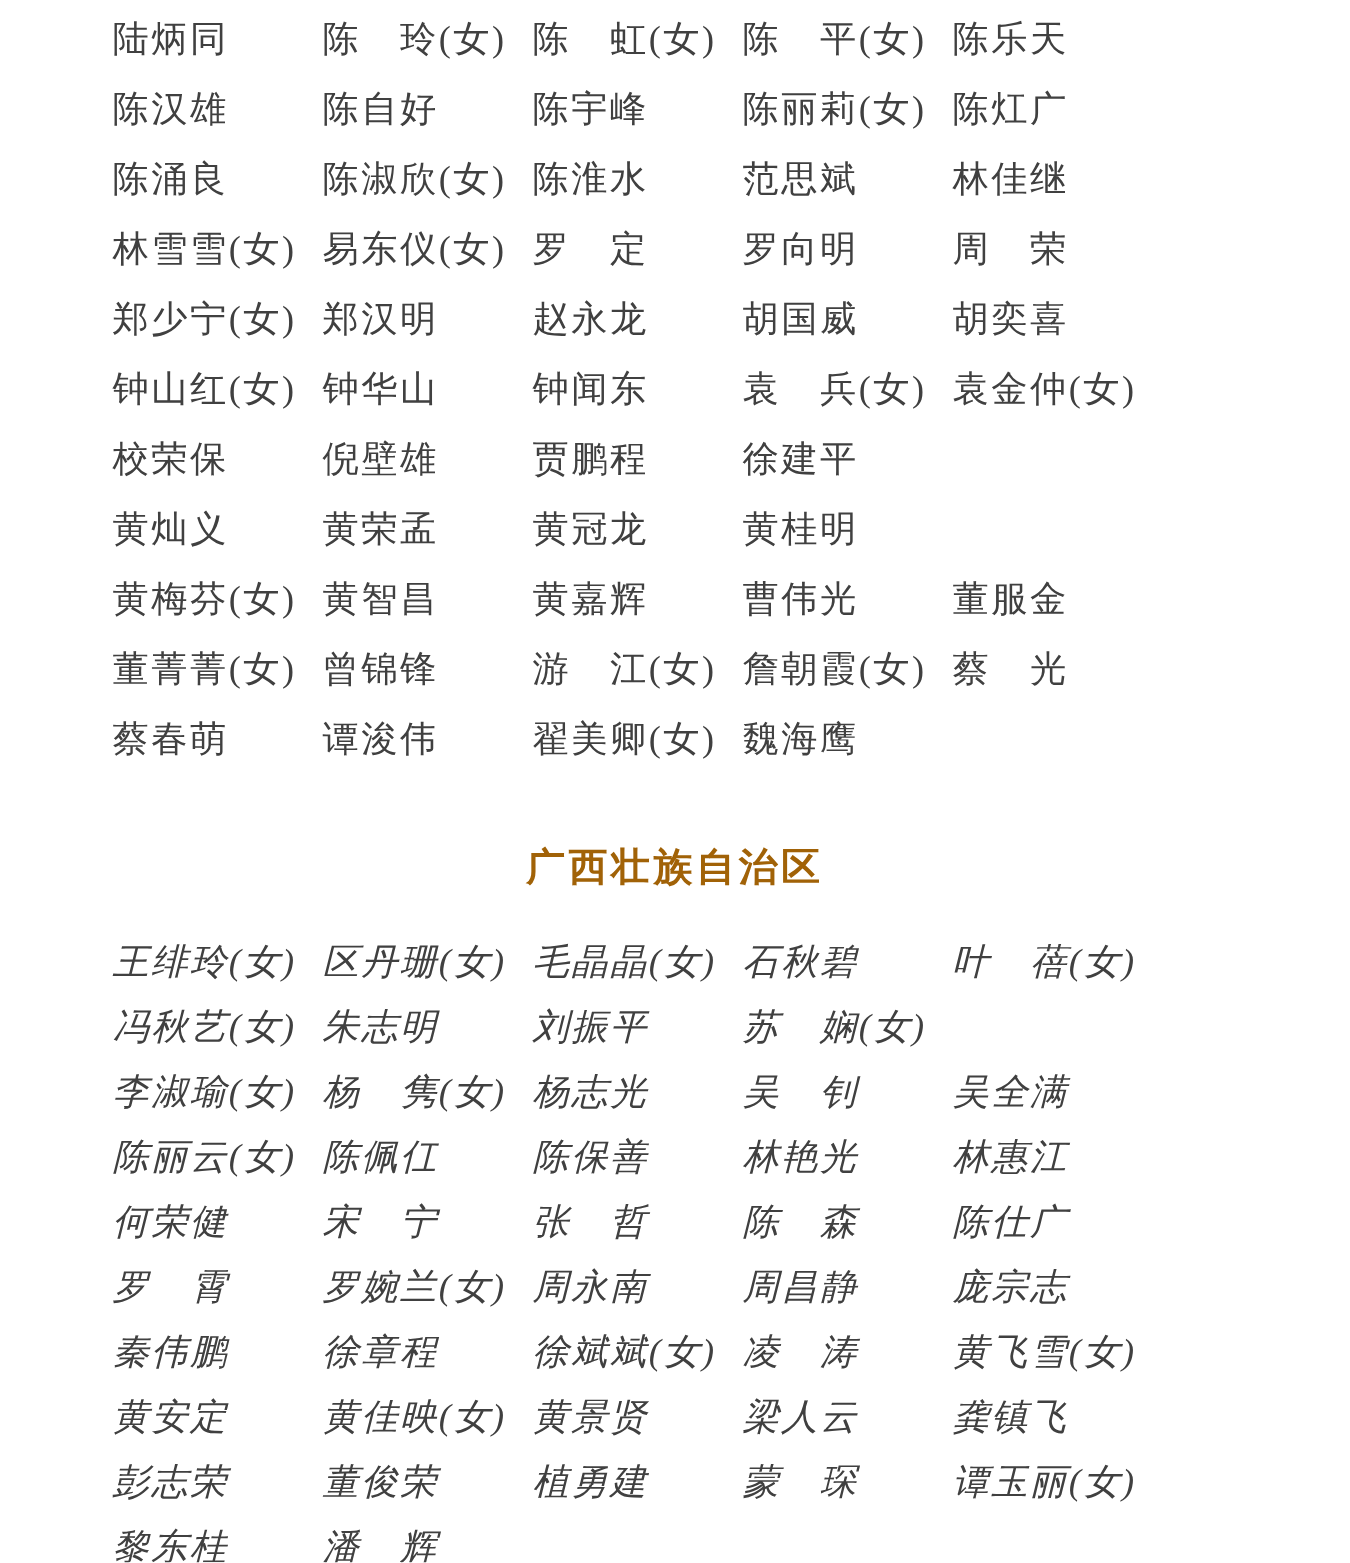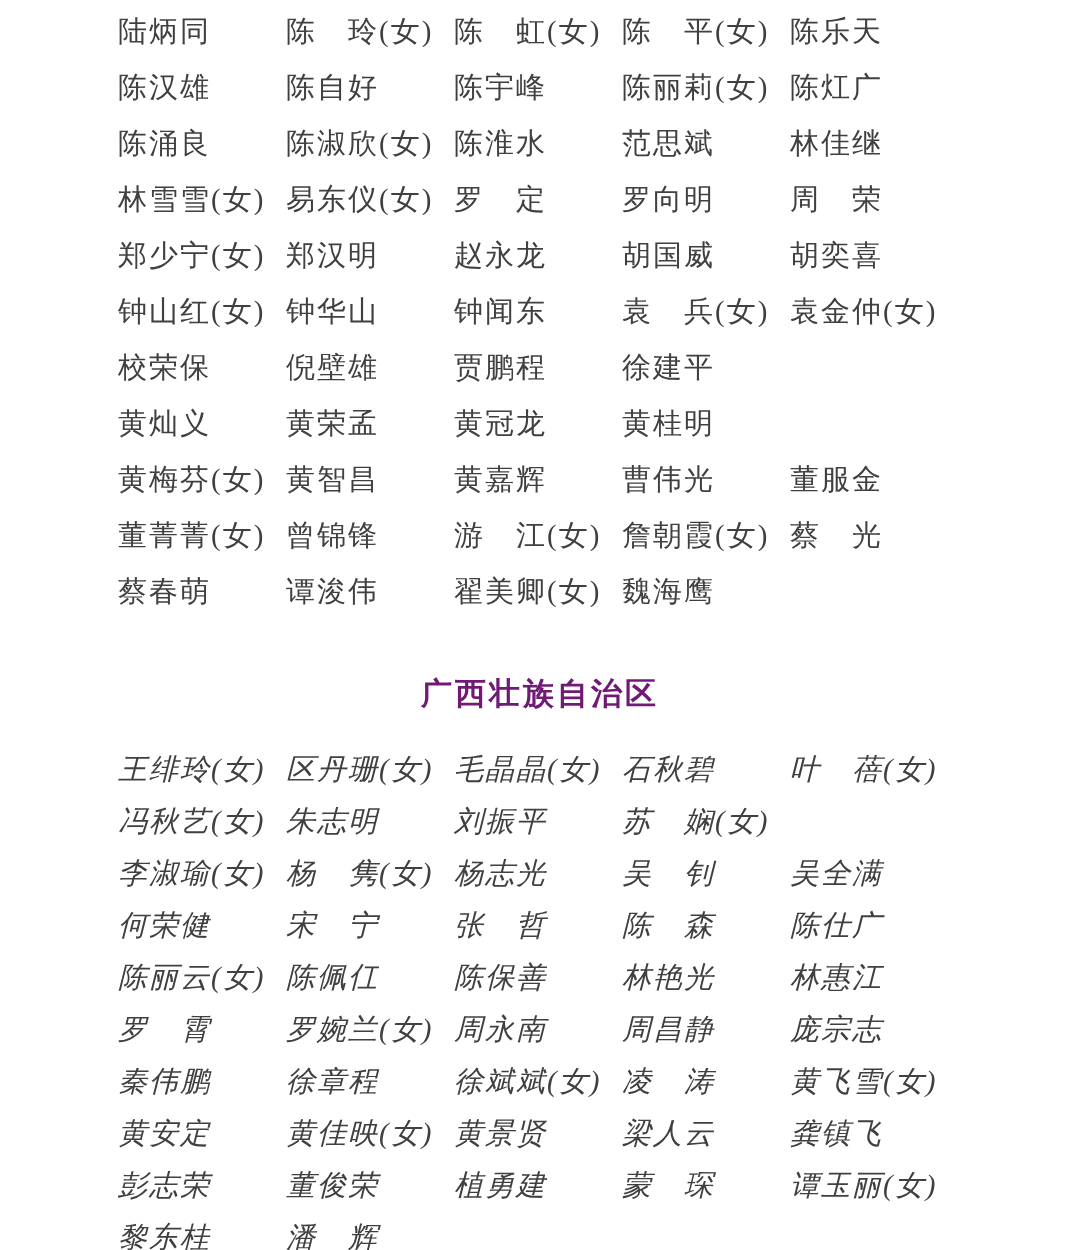--- a/index.html
+++ b/index.html
@@ -10,21 +10,21 @@
   .page {
     position: relative;
     width: 1080px;
     height: 1250px;
     background: #ffffff;
     overflow: hidden;
     font-family: "Liberation Serif", "DejaVu Serif", serif;
     color: #404040;
   }
   .name-section {
-    padding-left: 118px;
+    padding-left: 90px;
     padding-right: 20px;
   }
   .name-section.first {
     padding-top: 4px;
   }
   .name-row {
     display: flex;
     align-items: center;
   }
   .name-section.first .name-row { height: 56px; }
@@ -41,21 +41,21 @@
     margin: 0;
     margin-top: 44px;
     margin-bottom: 20px;
     height: 60px;
     line-height: 60px;
     text-align: center;
     font-family: "Liberation Sans", "DejaVu Sans", sans-serif;
     font-weight: bold;
     font-size: 31px;
     letter-spacing: 3px;
-    color: #701a75;
+    color: #a16207;
   }
 </style>
 </head>
 <body>
 
 <div class="page">
 
   <section class="name-section first">
       <div class="name-row">
         <span class="name-cell">陆炳同</span>
@@ -150,34 +150,34 @@
         <span class="name-cell">苏　娴(女)</span>
       </div>
       <div class="name-row">
         <span class="name-cell">李淑瑜(女)</span>
         <span class="name-cell">杨　隽(女)</span>
         <span class="name-cell">杨志光</span>
         <span class="name-cell">吴　钊</span>
         <span class="name-cell">吴全满</span>
       </div>
       <div class="name-row">
+        <span class="name-cell">陈丽云(女)</span>
+        <span class="name-cell">陈佩仜</span>
+        <span class="name-cell">陈保善</span>
+        <span class="name-cell">林艳光</span>
+        <span class="name-cell">林惠江</span>
+      </div>
+      <div class="name-row">
         <span class="name-cell">何荣健</span>
         <span class="name-cell">宋　宁</span>
         <span class="name-cell">张　哲</span>
         <span class="name-cell">陈　森</span>
         <span class="name-cell">陈仕广</span>
       </div>
       <div class="name-row">
-        <span class="name-cell">陈丽云(女)</span>
-        <span class="name-cell">陈佩仜</span>
-        <span class="name-cell">陈保善</span>
-        <span class="name-cell">林艳光</span>
-        <span class="name-cell">林惠江</span>
-      </div>
-      <div class="name-row">
         <span class="name-cell">罗　霄</span>
         <span class="name-cell">罗婉兰(女)</span>
         <span class="name-cell">周永南</span>
         <span class="name-cell">周昌静</span>
         <span class="name-cell">庞宗志</span>
       </div>
       <div class="name-row">
         <span class="name-cell">秦伟鹏</span>
         <span class="name-cell">徐章程</span>
         <span class="name-cell">徐斌斌(女)</span>

